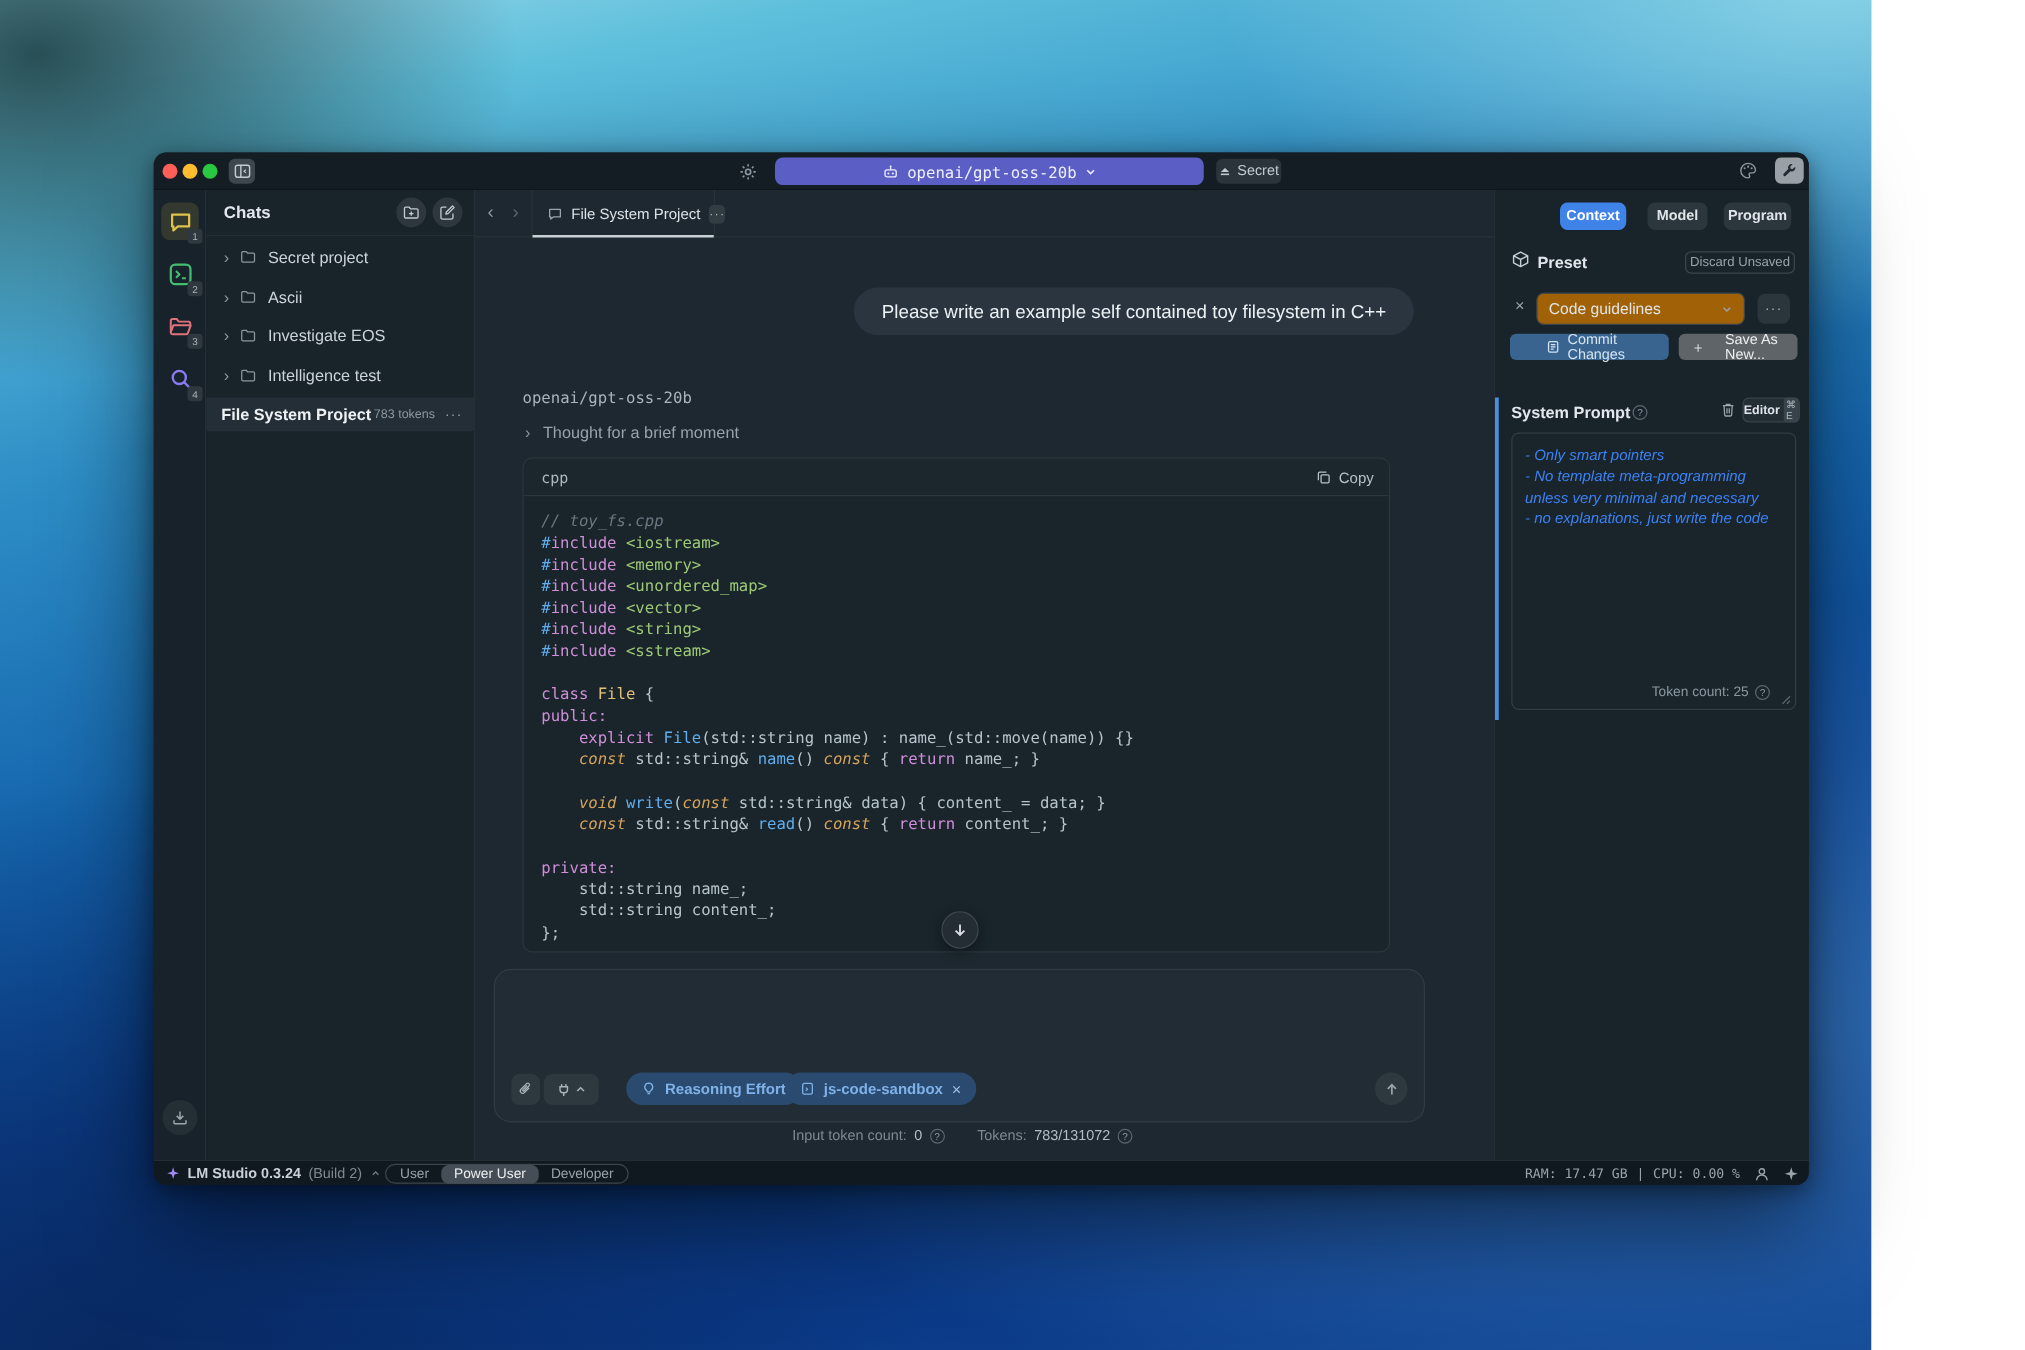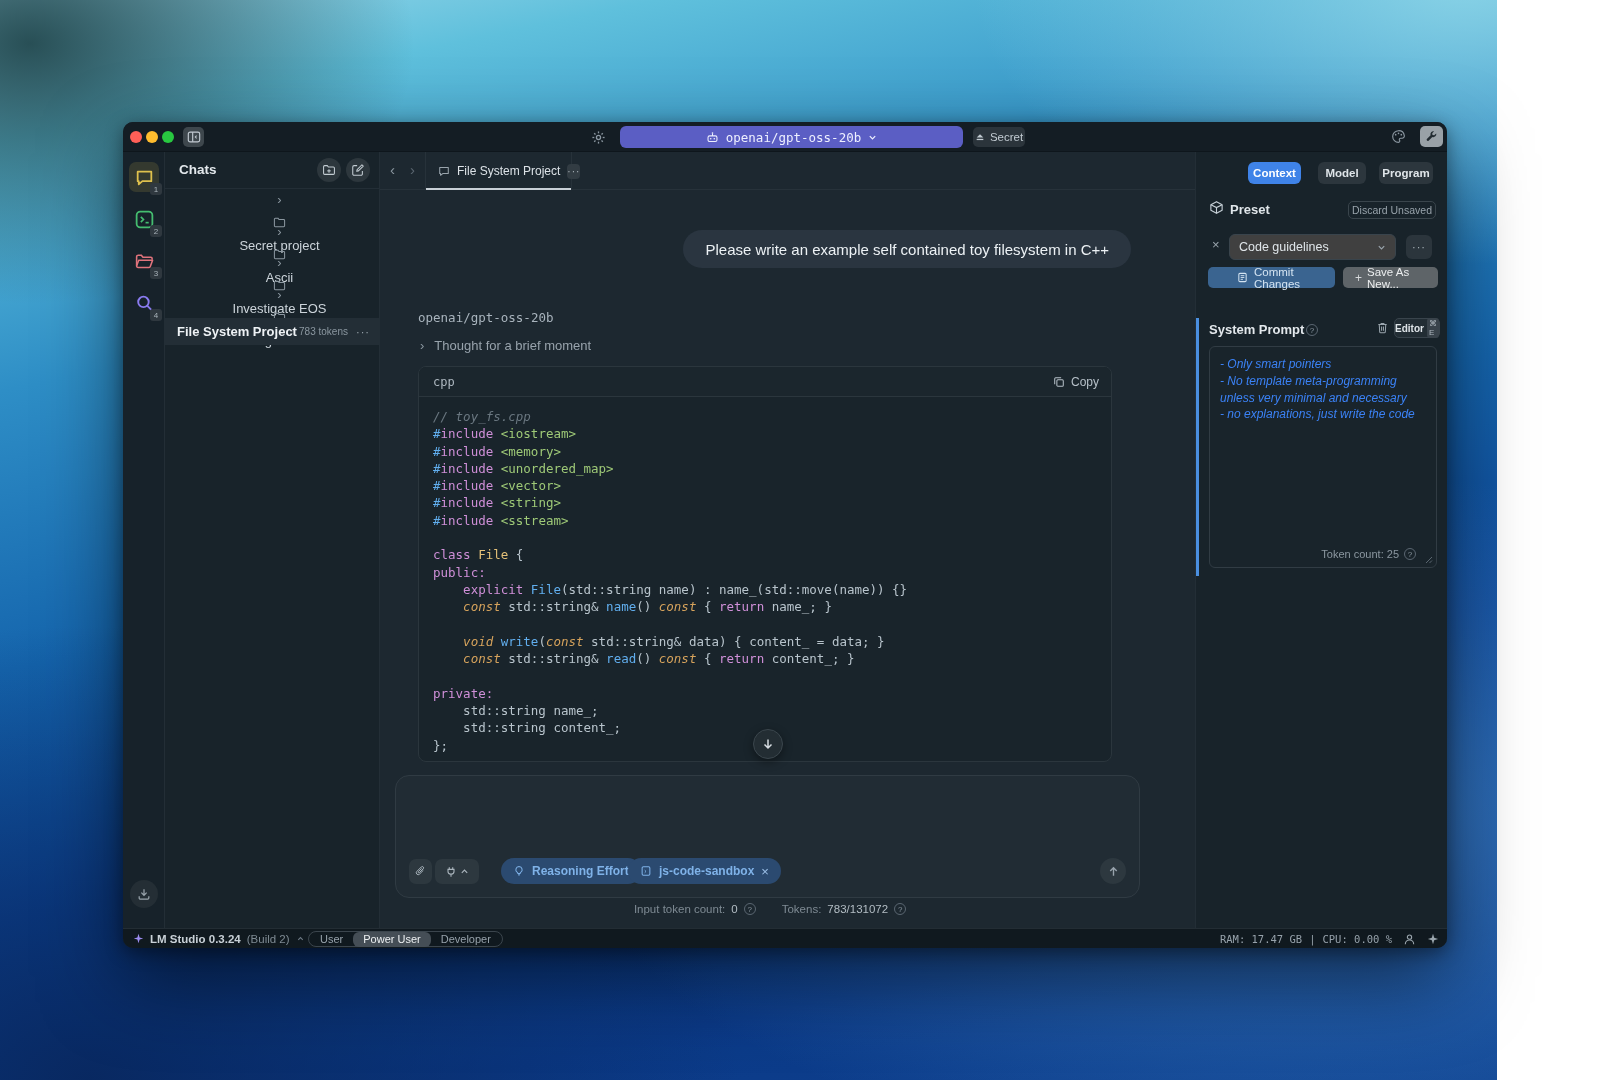--- a/index.html
+++ b/index.html
@@ -33,21 +33,21 @@
     display:flex; align-items:center; justify-content:center; }
   .railitem.active { background:rgba(224,195,80,.15); }
   .badge { position:absolute; right:-3px; bottom:-3px; width:12px; height:12px; background:#2f383f;
     border-radius:3px; color:#a9b3ba; font-size:8px; display:flex; align-items:center; justify-content:center; }
   .chats { position:absolute; left:42px; top:0; width:215px; height:100%; background:#18232a; border-right:1px solid #232e36; }
   .chats-h { position:absolute; left:0; top:0; width:100%; height:37px; border-bottom:1px solid #232e36; }
   .chats-title { position:absolute; left:14px; top:10px; font-size:13.5px; font-weight:600; color:#e3e8ec; }
   .circbtn { position:absolute; top:6px; width:24px; height:24px; border-radius:50%; background:#2d373d;
     color:#c3ccd2; display:flex; align-items:center; justify-content:center; }
   .folderrow { position:absolute; left:0; width:215px; height:27px; display:flex; align-items:center; gap:9px;
-    padding-left:14px; color:#ccd4da; font-size:13px;flex-direction:column; }
+    padding-left:14px; color:#ccd4da; font-size:13px; }
   .caret::before { content:"›"; color:#8b97a0; font-size:13px; }
   .frow-icon { color:#8b97a0; display:flex; }
   .selchat { position:absolute; left:0; top:166px; width:215px; height:27px; background:#232e36;
     display:flex; align-items:center; padding:0 10px 0 12px; }
   .selchat-name { color:#eef2f5; font-size:13px; font-weight:600; flex:1; white-space:nowrap; overflow:hidden; }
   .selchat-tokens { color:#8b97a0; font-size:10px; margin-right:8px; white-space:nowrap; }
   .dots::before { content:"···"; letter-spacing:1px; }
   
   .main { position:absolute; left:257px; top:0; width:815px; height:100%; background:#1d2830; }
   .tabbar { position:absolute; left:0; top:0; width:100%; height:38px; border-bottom:1px solid #27323a; }
@@ -100,30 +100,30 @@
   
   .rightp { position:absolute; left:1072px; top:0; width:252px; height:100%; background:#18232a; border-left:1px solid #232e36; }
   .rtab { position:absolute; top:10px; height:22px; border-radius:6px; background:#2c363d; color:#dfe5e9;
     font-size:11.5px; font-weight:600; display:flex; align-items:center; justify-content:center; }
   .rtab.active { background:#3f83e8; color:#fff; }
   .preset-title { position:absolute; left:34px; top:50px; font-size:13px; font-weight:600; color:#e0e6ea; }
   .discard { position:absolute; left:152px; top:49px; width:88px; height:18px; border:1px solid #3a454c;
     border-radius:5px; color:#98a3ab; font-size:10.5px; display:flex; align-items:center; justify-content:center; }
   .xicon { position:absolute; left:16px; top:86px; color:#9aa5ad; font-size:13px; line-height:13px; }
   .xicon::before { content:"×"; }
-  .select { position:absolute; left:33px; top:82px; width:167px; height:26px; background:#404040;
+  .select { position:absolute; left:33px; top:82px; width:167px; height:26px; background:#a16207;
     border:1px solid #39444c; border-radius:6px; display:flex; align-items:center; padding:0 9px;
     color:#dfe5e9; font-size:12.5px; }
   .select .sv { flex:1; white-space:nowrap; overflow:hidden; }
   .morebtn { position:absolute; left:210px; top:83px; width:26px; height:24px; background:#2b353c; border-radius:6px;
     color:#aab4bb; font-size:11px; display:flex; align-items:center; justify-content:center; }
   .commit { position:absolute; left:12px; top:115px; width:127px; height:21px; background:#3a6490; border-radius:5px;
     color:#d4e4f2; font-size:11.5px; display:flex; align-items:center; justify-content:center; gap:6px;padding-left:29px; }
   .saveas { position:absolute; left:147px; top:115px; width:95px; height:21px; background:#5e6468; border-radius:5px;
-    color:#eceeef; font-size:11.5px; display:flex; align-items:center; justify-content:center; gap:5px;padding-left:12px; }
+    color:#eceeef; font-size:11.5px; display:flex; align-items:center; justify-content:center; gap:18px;padding-left:12px; }
   .plus::before { content:"+"; color:#d6d9db; font-size:12px; }
   .sp-accent { position:absolute; left:0; top:166px; width:3px; height:258px; background:#4a8fe0; }
   .sp-title { position:absolute; left:13px; top:170px; font-size:13px; font-weight:600; color:#e3e8ec; }
   .sp-help { position:absolute; left:110px; top:172px; }
   .trash { position:absolute; left:180px; top:169px; color:#9aa5ad; }
   .editorbtn { position:absolute; left:198px; top:166px; width:46px; height:20px; background:#222d34;
     border:1px solid #39444c; border-radius:5px; display:flex; align-items:center; justify-content:center; gap:3px; }
   .editorbtn .el { color:#dfe5e9; font-size:10px; font-weight:700; }
   .editorbtn .kbd { background:#39434b; border-radius:3px; color:#aeb8bf; font-size:8px; padding:1px 2px; }
   .sp-area { position:absolute; left:13px; top:194px; width:228px; height:222px; background:#19242b;

